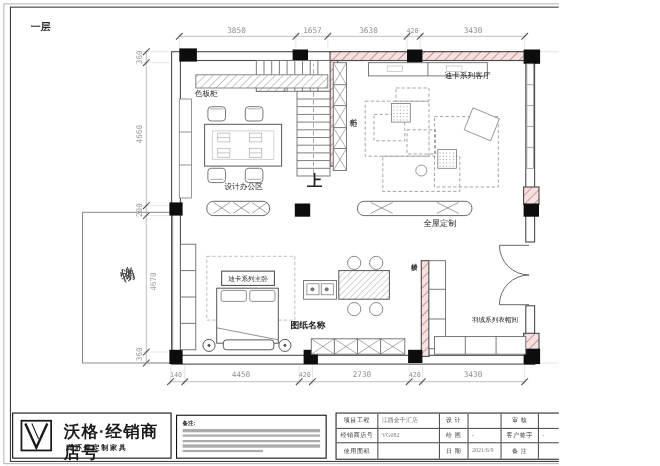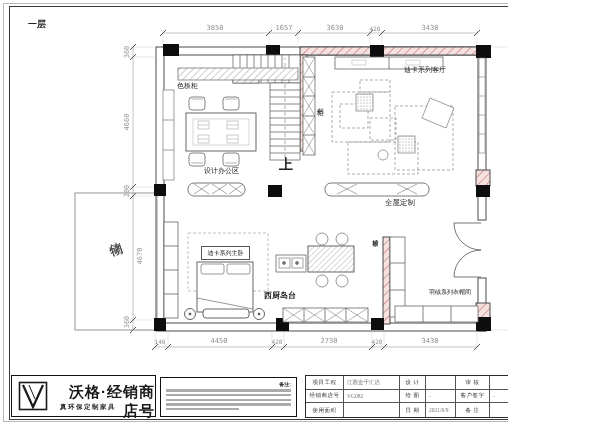--- a/index.html
+++ b/index.html
@@ -1,17 +1,17 @@
 <!DOCTYPE html>
 <html><head>
 <meta charset="utf-8">
 <style>
   html,body{margin:0;padding:0;background:#fff;}
   #sheet{position:relative;width:508px;height:424px;background:#fff;overflow:hidden;
-         font-family:"Liberation Sans",sans-serif;text-align:right;}
+         font-family:"Liberation Sans",sans-serif;}
   .abs{position:absolute;}
   .lbl{position:absolute;color:#222;white-space:nowrap;line-height:1.1;
        font-family:"Liberation Sans",sans-serif;}
   .dim{position:absolute;color:#8f8f8f;font-size:7px;white-space:nowrap;
        font-family:"DejaVu Sans Mono",monospace;transform:translateX(-50%);}
   .dim.sm{font-size:6px;}
   .dimv{position:absolute;color:#9a9a9a;font-size:7px;white-space:nowrap;
         font-family:"DejaVu Sans Mono",monospace;
         transform:translate(-50%,-50%) rotate(-90deg);}
   .vtext{writing-mode:vertical-rl;text-orientation:upright;letter-spacing:1px;}
@@ -284,21 +284,21 @@
   <div class="dimv" style="left:127px;top:322px">360</div>
 
   <div class="lbl" style="left:177px;top:82px;font-size:7px">色板柜</div>
   <div class="lbl" style="left:204px;top:167px;font-size:7px">设计办公区</div>
   <div class="lbl vtext" style="left:316px;top:102px;font-size:7px">书柜</div>
   <div class="lbl" style="left:279px;top:157px;font-size:14px;font-weight:bold">上</div>
   <div class="lbl" style="left:404px;top:66px;font-size:7px">迪卡系列客厅</div>
   <div class="lbl" style="left:385px;top:199px;font-size:7.5px">全屋定制</div>
   <div class="lbl vtext" style="left:103px;top:233px;font-size:13px;color:#444;transform:rotate(-18deg)">储物</div>
   <div class="boxlbl" style="left:201px;top:246px;width:47px;height:12px;font-size:6px">迪卡系列主卧</div>
-  <div class="lbl" style="left:264px;top:292px;font-size:8px;font-weight:600">西厨岛台</div>
+  <div class="lbl" style="left:264px;top:292px;font-size:8px;font-weight:600">图纸名称</div>
   <div class="lbl vtext" style="left:372px;top:234px;font-size:6px">护墙板</div>
   <div class="lbl" style="left:429px;top:289px;font-size:6px">羽绒系列衣帽间</div>
 
   <div class="tb-box" style="left:11px;top:375px;width:145px;height:42px">
     <span style="position:absolute;left:6px;top:5px;width:30px;height:30px">
       <svg width="30" height="30" viewBox="0 0 30 30">
         <rect x="1.5" y="1.5" width="27" height="27" fill="none" stroke="#1a1a1a" stroke-width="1.6"></rect>
         <path d="M5,4 L15,26 L25,4" fill="none" stroke="#1a1a1a" stroke-width="2.2"></path>
         <path d="M11,4 L17,18" fill="none" stroke="#1a1a1a" stroke-width="1"></path>
       </svg>

